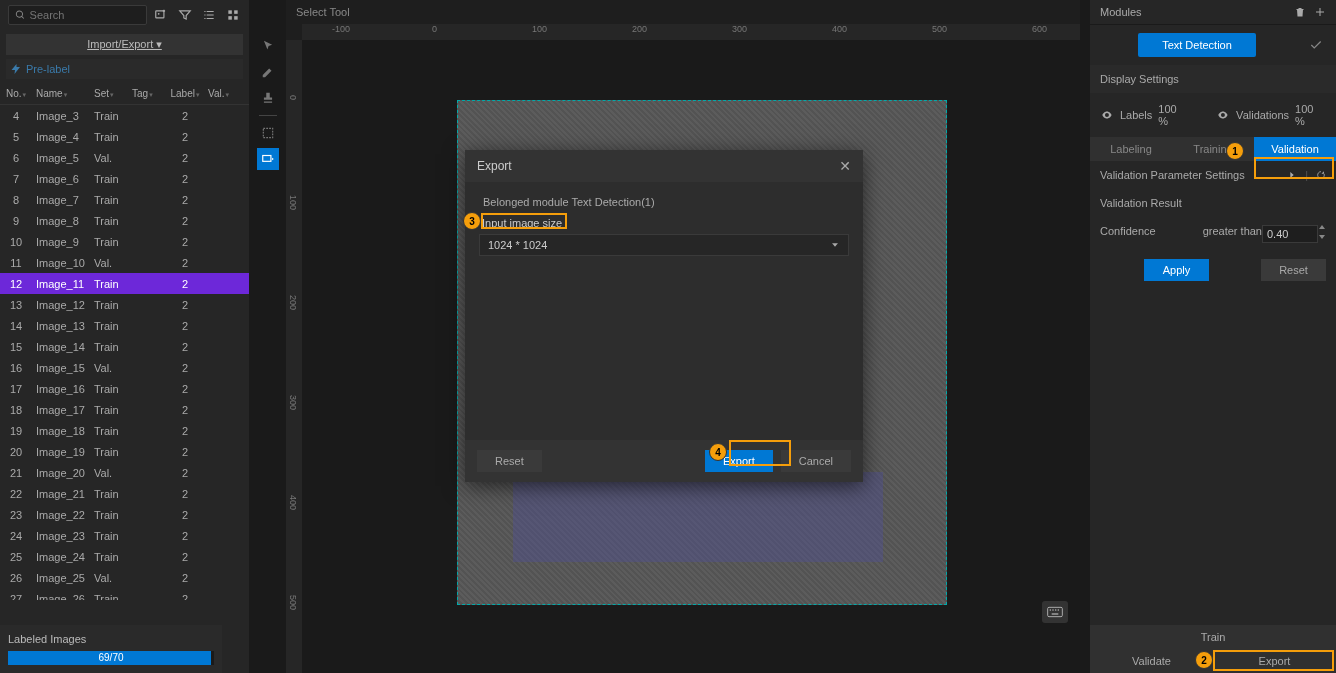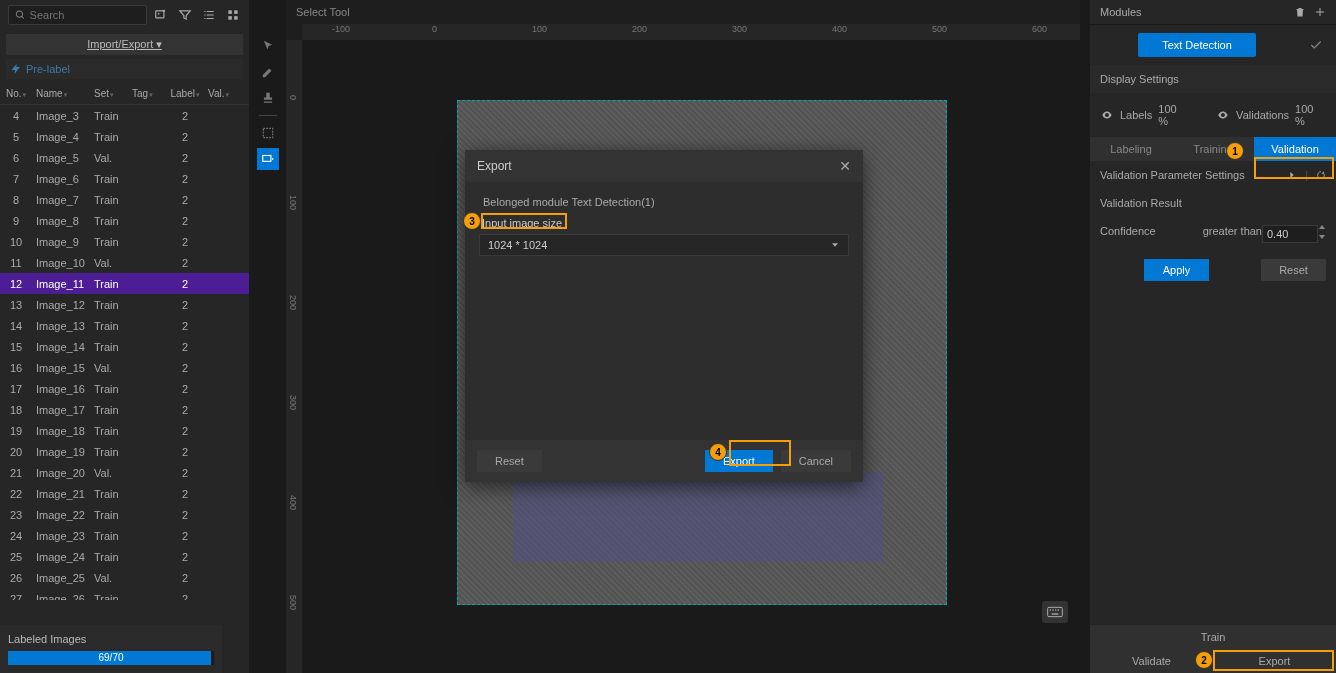--- a/index.html
+++ b/index.html
@@ -23,21 +23,21 @@
 .col-no { width: 32px; text-align: center; }
 .col-name { width: 58px; }
 .col-set { width: 38px; }
 .col-tag { width: 38px; }
 .col-label { width: 38px; text-align: center; }
 .col-val { width: 30px; }
 .sort-arrow { font-size: 7px; color: #666; margin-left: 1px; }
 
 .table-body { height: 495px; overflow-y: auto; }
 .table-row { display: flex; padding: 2px 0; font-size: 11px; color: #aaa; height: 21px; align-items: center; }
-.table-row.selected { background: #4c1d95; color: #fff; }
+.table-row.selected { background: #6d28d9; color: #fff; }
 .table-row > div { padding: 2px 4px; overflow: hidden; white-space: nowrap; }
 
 .labeled-section { position: absolute; bottom: 0; left: 0; width: 222px; padding: 8px; background: #2a2a2a; margin-top: 11px; }
 .labeled-title { font-size: 11px; color: #bbb; margin-bottom: 6px; }
 .progress-bar { background: #1a1a1a; height: 14px; position: relative; }
 .progress-fill { background: #0078d4; height: 100%; width: 98.5%; }
 .progress-text { position: absolute; left: 0; right: 0; top: 0; text-align: center; font-size: 10px; color: #fff; line-height: 14px; }
 
 
 .mid-toolbar { position: absolute; left: 256px; top: 25px; width: 24px; display: flex; flex-direction: column; gap: 4px; align-items: center; padding-top: 10px; }

